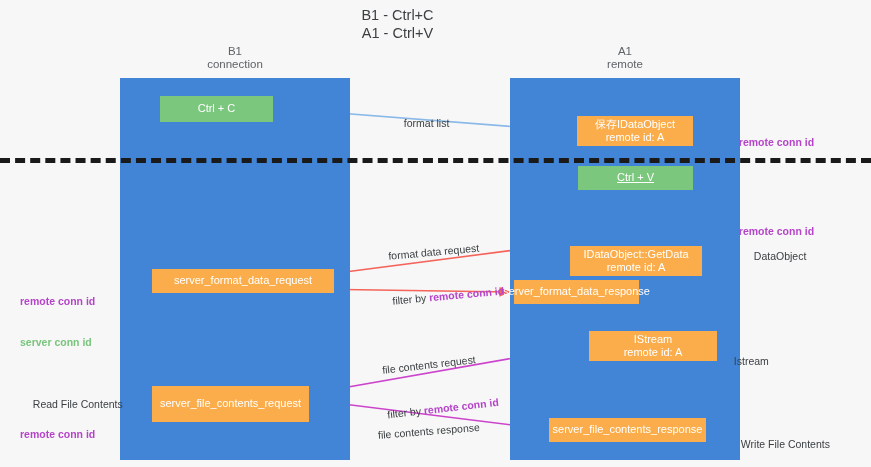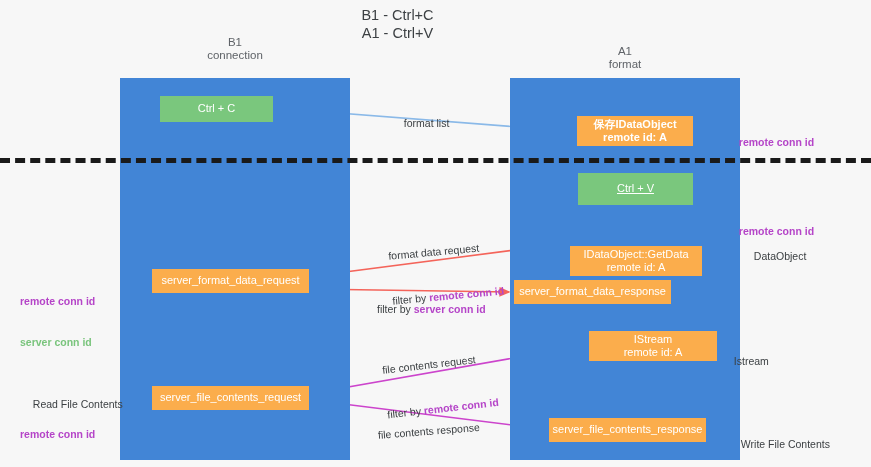--- a/index.html
+++ b/index.html
@@ -37,21 +37,21 @@
   }
 
   
   .lane-header {
     text-align: center;
     font-size: 11.5px;
     line-height: 13px;
     color: #5f6368;
     white-space: pre;
   }
-  #lane-header-b1 { left: 120px; top: 36px; width: 230px; }
+  #lane-header-b1 { left: 120px; top: 45px; width: 230px; }
   #lane-header-a1 { left: 510px; top: 45px; width: 230px; }
 
   
   .lane {
     background: #4285d6;
   }
   #lane-b1 { left: 120px; top: 78px; width: 230px; height: 382px; }
   #lane-a1 { left: 510px; top: 78px; width: 230px; height: 382px; }
 
   
@@ -65,27 +65,27 @@
     font-size: 11px;
     line-height: 13.5px;
     box-sizing: border-box;
     padding: 2px 20px;
     white-space: pre;
   }
   .node.orange { background: #fbad4c; }
   .node.green  { background: #7ac77d; }
 
   #node-ctrl-c      { left: 160px; top: 96px;  width: 113px; height: 26px; }
-  #node-save-ido    { left: 577px; top: 116px; width: 116px; height: 30px; font-weight: bold; }
-  #node-ctrl-v      { left: 578px; top: 173px; width: 115px; height: 32px; text-decoration: underline; }
+  #node-save-ido    { left: 577px; top: 116px; width: 116px; height: 30px; }
+  #node-ctrl-v      { left: 578px; top: 166px; width: 115px; height: 24px; text-decoration: underline; }
   #node-getdata     { left: 570px; top: 246px; width: 132px; height: 30px; }
-  #node-sfdreq      { left: 152px; top: 269px; width: 157px; height: 24px; }
-  #node-sfdresp     { left: 514px; top: 280px; width: 157px; height: 24px; }
+  #node-sfdreq      { left: 152px; top: 269px; width: 182px; height: 24px; }
+  #node-sfdresp     { left: 514px; top: 280px; width: 125px; height: 24px; }
   #node-istream     { left: 589px; top: 331px; width: 128px; height: 30px; }
-  #node-sfcreq      { left: 152px; top: 386px; width: 157px; height: 24px; }
+  #node-sfcreq      { left: 152px; top: 386px; width: 157px; height: 36px; }
   #node-sfcresp     { left: 549px; top: 418px; width: 157px; height: 24px; }
 
   
   .side-note {
     font-size: 10.5px;
     line-height: 13.5px;
     white-space: pre;
   }
   .side-note .k  { font-weight: bold; }
   .k.remote { color: #b545c8; }
@@ -176,21 +176,21 @@
 <div class="abs lane" id="lane-b1"></div>
 <div class="abs lane" id="lane-a1"></div>
 
 <div class="abs" id="divider"></div>
 
 <div class="abs" id="title">B1 - Ctrl+C
 A1 - Ctrl+V</div>
 
 <div class="abs lane-header" id="lane-header-b1"><span>B1</span><br><span>connection</span></div>
 
-<div class="abs lane-header" id="lane-header-a1"><span>A1</span><br><span>format</span></div>
+<div class="abs lane-header" id="lane-header-a1"><span>A1</span><br><span>remote</span></div>
 
 <div class="abs node green" id="node-ctrl-c">
   <span>Ctrl + C</span>
 </div>
 
 <div class="abs node orange" id="node-save-ido">
   <span>保存IDataObject</span>
   <span>remote id: A</span>
 </div>
 
@@ -227,21 +227,20 @@
 <div class="abs edge-label" id="lbl-format-list">
   <span>format list</span>
 </div>
 
 <div class="abs edge-label" id="lbl-fmt-req">
   <div>format data request</div>
   <div><span class="plain">filter by </span><b class="k remote">remote conn id</b></div>
 </div>
 
 <div class="abs edge-label" id="lbl-fmt-resp">
-  <div><span class="plain">filter by </span><b class="k server-magenta">server conn id</b></div>
 </div>
 
 <div class="abs edge-label" id="lbl-file-req">
   <div>file contents request</div>
   <div><span class="plain">filter by </span><b class="k remote">remote conn id</b></div>
 </div>
 
 <div class="abs edge-label" id="lbl-file-resp">
   <div>file contents response</div>
   <div><b class="k server-magenta">server conn id</b></div>

